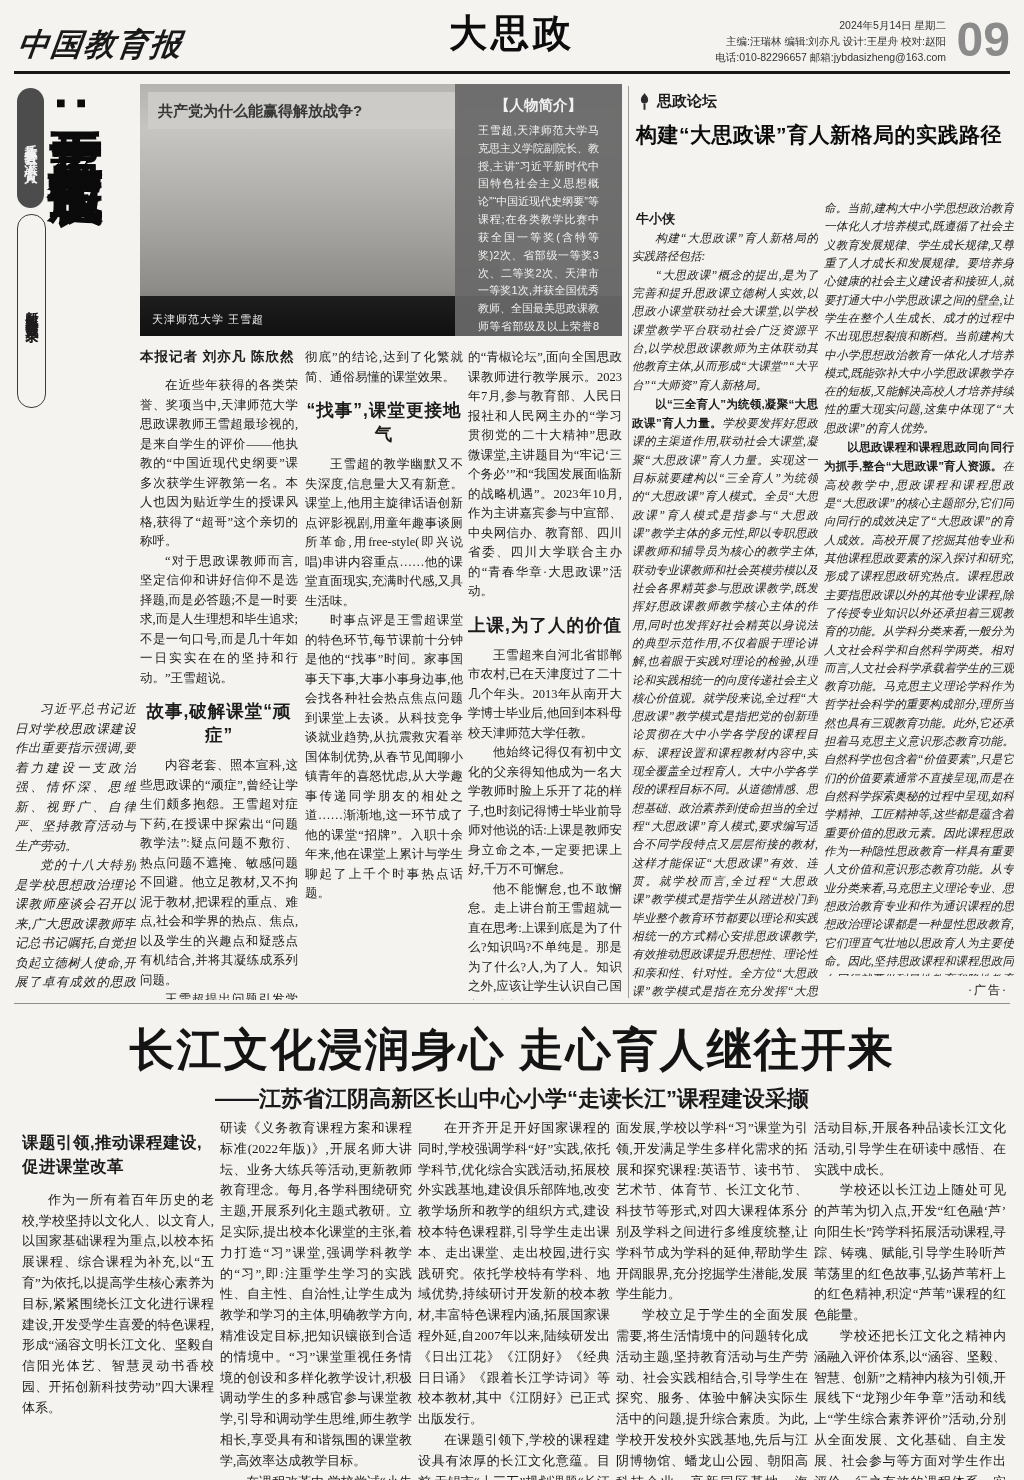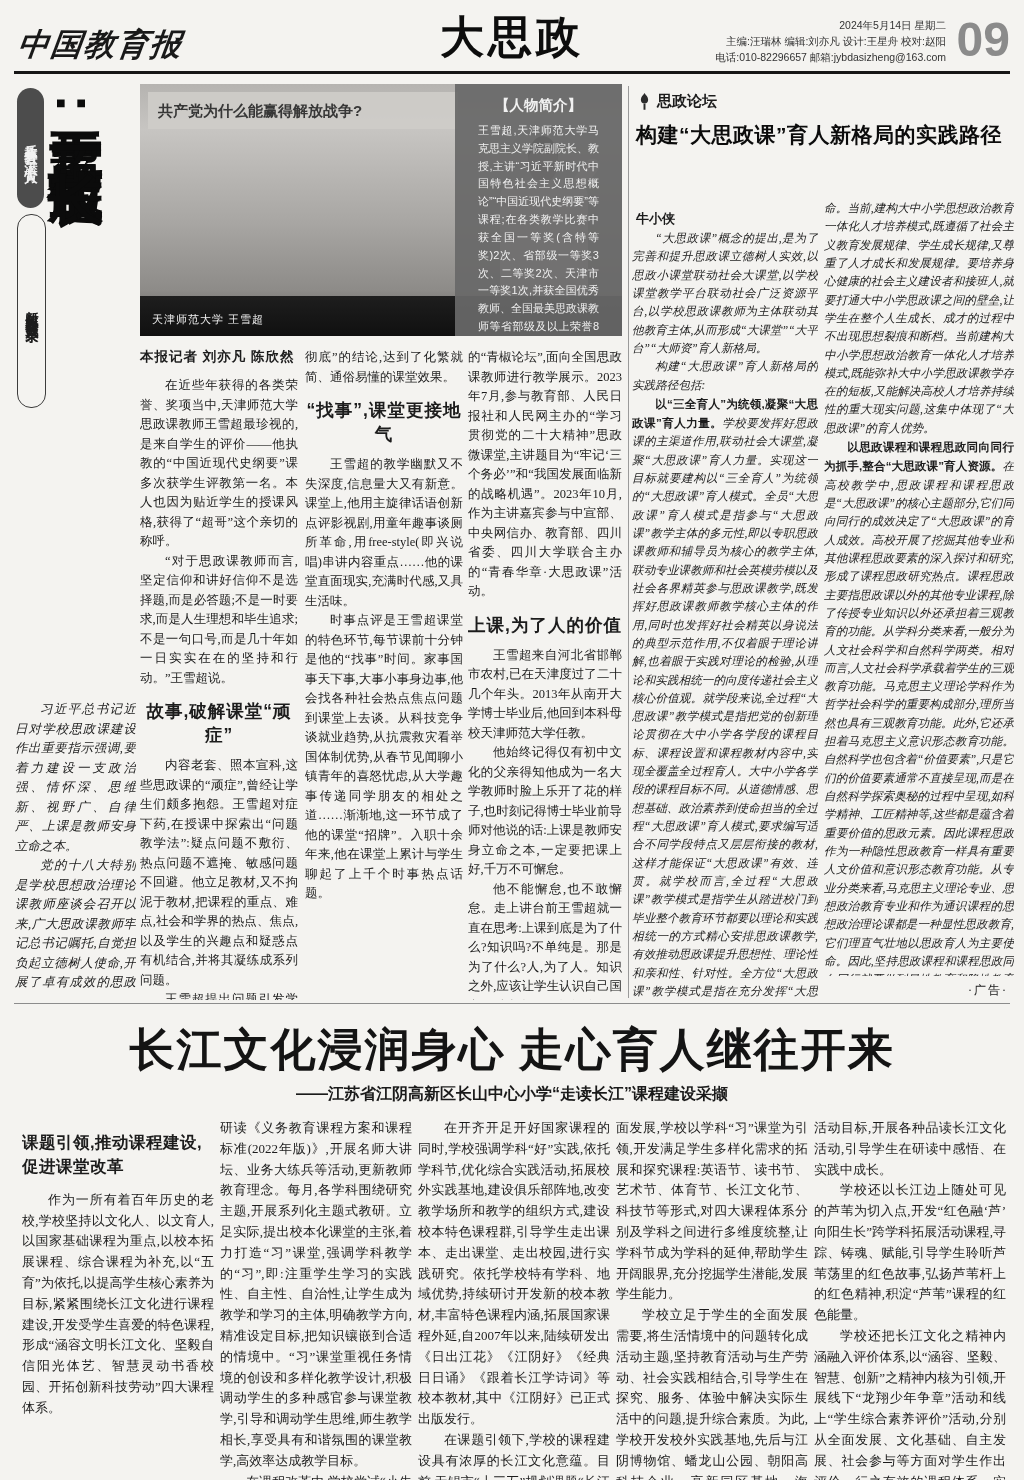--- a/index.html
+++ b/index.html
@@ -4,21 +4,21 @@
 <style>
   html,body{margin:0;padding:0;background:#dddbd6;}
   .page{position:relative;width:1024px;height:1480px;background:#f4f3f0;
         font-family:"Liberation Serif","DejaVu Serif",serif;color:#1c1c1c;overflow:hidden;}
   .abs{position:absolute;}
 
   
   .logo{font-family:"DejaVu Serif",serif;font-style:italic;font-weight:bold;
         font-size:31px;letter-spacing:2px;transform:skewX(-7deg);color:#191919;}
   .sec-title{font-family:"Liberation Sans","DejaVu Sans",sans-serif;font-weight:900;
-        font-size:44px;letter-spacing:4px;color:#0d0d0d;}
+        font-size:38px;letter-spacing:4px;color:#0d0d0d;}
   .mast-info{font-size:10.5px;line-height:1.5;text-align:right;color:#333;
         font-family:"Liberation Sans",sans-serif;}
   .page-no{font-family:"Liberation Sans",sans-serif;font-weight:700;font-size:48px;color:#8b8b8b;}
   .mast-rule{border-top:3px solid #161616;}
 
   
   .vert{writing-mode:vertical-rl;}
   .badge{background:#4c4c4c;color:#f2f2f2;border-radius:14px;
          font-family:"Liberation Sans",sans-serif;font-weight:700;font-size:13px;
          letter-spacing:3px;display:flex;align-items:center;justify-content:center;}
@@ -68,21 +68,21 @@
         font-size:21px;line-height:1.22;letter-spacing:.5px;color:#0c0c0c;}
   .forum-author{font-family:"Liberation Sans",sans-serif;font-weight:700;font-size:13px;}
   .forum{font-style:italic;}
   .forum p{margin:0;text-indent:2em;font-size:11.6px;line-height:1.58;text-align:justify;}
   .forum p b{font-style:normal;font-family:"Liberation Sans",sans-serif;font-weight:700;}
   .ad-label{font-size:12px;color:#222;letter-spacing:2px;}
 
   
   .bot-headline{font-family:"Liberation Serif","DejaVu Serif",serif;font-weight:900;
         font-size:45px;letter-spacing:2px;text-align:center;color:#141414;}
-  .bot-sub{font-family:"Liberation Sans",sans-serif;font-weight:700;font-size:16px;
+  .bot-sub{font-family:"Liberation Sans",sans-serif;font-weight:700;font-size:22px;
         text-align:center;color:#1a1a1a;}
   .bottom .colflow p{font-size:13px;line-height:1.6;}
   .bottom h3{font-family:"Liberation Sans",sans-serif;font-weight:800;font-size:16.5px;
         text-align:left;margin:13px 0 11px;line-height:1.45;letter-spacing:.5px;}
 </style>
 </head>
 <body>
 
 <div class="page">
 
@@ -93,21 +93,21 @@
     <div>主编:汪瑞林 编辑:刘亦凡 设计:王星舟 校对:赵阳</div>
     <div>电话:010-82296657 邮箱:jybdasizheng@163.com</div>
   </div>
   <div class="abs page-no" style="right:14px;top:12px;">09</div>
   <div class="abs mast-rule" style="left:14px;top:71px;width:996px;"></div>
 
   <div class="abs badge vert" style="left:17px;top:88px;width:27px;height:120px;">乐教善教 潜心育人</div>
   <div class="abs series-box vert" style="left:17px;top:214px;width:27px;height:192px;">新时代思政课教师风采录</div>
   <div class="abs big-headline vert" style="left:48px;top:88px;height:622px;">王雪超:与学生一起成长</div>
   <div class="abs editor-note colflow" style="left:15px;top:700px;width:121px;height:292px;">
-      <p>习近平总书记近日对学校思政课建设作出重要指示强调,要着力建设一支政治强、情怀深、思维新、视野广、自律严、上课是教师安身立命之本。</p>
+      <p>习近平总书记近日对学校思政课建设作出重要指示强调,要着力建设一支政治强、情怀深、思维新、视野广、自律严、坚持教育活动与生产劳动。</p>
       <p>党的十八大特别是学校思想政治理论课教师座谈会召开以来,广大思政课教师牢记总书记嘱托,自觉担负起立德树人使命,开展了卓有成效的思政课教学改革,为思政课发展环境和整体生态的全局性、根本性转变作出了巨大贡献。今天起,本刊将聚焦思政课教师中的优秀代表,展现他们的奋斗历程和卓越风采。</p>
     </div>
 
   <div class="abs photo" style="left:140px;top:84px;width:482px;height:252px;">
     <div class="abs slide" style="left:8px;top:8px;width:290px;">共产党为什么能赢得解放战争?</div>
     <div class="person-head" style="left:388px;top:52px;"></div>
     <div class="person-body" style="left:360px;top:96px;"></div>
     <div class="person-arm" style="left:432px;top:70px;"></div>
     <div class="plants"></div>
     <div class="photo-cap">天津师范大学 王雪超</div>
@@ -148,22 +148,22 @@
   <div class="abs forum-label" style="left:638px;top:92px;">
     <svg width="13" height="17" viewBox="0 0 10 14">
       <path d="M5 0C6.2 2 8 3 8 5.5A3 3 0 1 1 2 5.5C2 3 3.8 2 5 0Z" fill="#2b2b2b"></path>
       <rect x="4.2" y="8.6" width="1.6" height="5.2" fill="#2b2b2b"></rect>
     </svg>
     <span>思政论坛</span>
   </div>
   <div class="abs forum-headline" style="left:636px;top:122px;width:380px;">构建“大思政课”育人新格局的实践路径</div>
   <div class="abs forum-author" style="left:636px;top:210px;">牛小侠</div>
   <div class="abs colflow forum" style="left:632px;top:230px;width:186px;height:768px;">
+      <p>构建“大思政课”育人新格局的实践路径包括:</p>
       <p>“大思政课”概念的提出,是为了完善和提升思政课立德树人实效,以思政小课堂联动社会大课堂,以学校课堂教学平台联动社会广泛资源平台,以学校思政课教师为主体联动其他教育主体,从而形成“大课堂”“大平台”“大师资”育人新格局。</p>
-      <p>构建“大思政课”育人新格局的实践路径包括:</p>
       <p><b>以“三全育人”为统领,凝聚“大思政课”育人力量。</b>学校要发挥好思政课的主渠道作用,联动社会大课堂,凝聚“大思政课”育人力量。实现这一目标就要建构以“三全育人”为统领的“大思政课”育人模式。全员“大思政课”育人模式是指参与“大思政课”教学主体的多元性,即以专职思政课教师和辅导员为核心的教学主体,联动专业课教师和社会英模劳模以及社会各界精英参与思政课教学,既发挥好思政课教师教学核心主体的作用,同时也发挥好社会精英以身说法的典型示范作用,不仅着眼于理论讲解,也着眼于实践对理论的检验,从理论和实践相统一的向度传递社会主义核心价值观。就学段来说,全过程“大思政课”教学模式是指把党的创新理论贯彻在大中小学各学段的课程目标、课程设置和课程教材内容中,实现全覆盖全过程育人。大中小学各学段的课程目标不同。从道德情感、思想基础、政治素养到使命担当的全过程“大思政课”育人模式,要求编写适合不同学段特点又层层衔接的教材,这样才能保证“大思政课”有效、连贯。就学校而言,全过程“大思政课”教学模式是指学生从踏进校门到毕业整个教育环节都要以理论和实践相统一的方式精心安排思政课教学,有效推动思政课提升思想性、理论性和亲和性、针对性。全方位“大思政课”教学模式是指在充分发挥“大思政课”多元教学主体积极性和创造性、贯彻全过程教学理念的同时,坚持思政小课堂和社会大课堂、线上和线下教学、理论和实践教学相结合的教学模式。课堂是思政教育的主阵地,但思政课不应仅停留在课堂上,在社会生活中也要常讲思政课,英雄模范和大师不仅要进思政课堂,也应在社会生活中以身示范,传递思政教育内涵。</p>
     </div>
   <div class="abs colflow forum" style="left:824px;top:200px;width:190px;height:776px;">
       <p class="cont">命。当前,建构大中小学思想政治教育一体化人才培养模式,既遵循了社会主义教育发展规律、学生成长规律,又尊重了人才成长和发展规律。要培养身心健康的社会主义建设者和接班人,就要打通大中小学思政课之间的壁垒,让学生在整个人生成长、成才的过程中不出现思想裂痕和断档。当前建构大中小学思想政治教育一体化人才培养模式,既能弥补大中小学思政课教学存在的短板,又能解决高校人才培养持续性的重大现实问题,这集中体现了“大思政课”的育人优势。</p>
       <p><b>以思政课程和课程思政同向同行为抓手,整合“大思政课”育人资源。</b>在高校教学中,思政课程和课程思政是“大思政课”的核心主题部分,它们同向同行的成效决定了“大思政课”的育人成效。高校开展了挖掘其他专业和其他课程思政要素的深入探讨和研究,形成了课程思政研究热点。课程思政主要指思政课以外的其他专业课程,除了传授专业知识以外还承担着三观教育的功能。从学科分类来看,一般分为人文社会科学和自然科学两类。相对而言,人文社会科学承载着学生的三观教育功能。马克思主义理论学科作为哲学社会科学的重要构成部分,理所当然也具有三观教育功能。此外,它还承担着马克思主义意识形态教育功能。自然科学也包含着“价值要素”,只是它们的价值要素通常不直接呈现,而是在自然科学探索奥秘的过程中呈现,如科学精神、工匠精神等,这些都是蕴含着重要价值的思政元素。因此课程思政作为一种隐性思政教育一样具有重要人文价值和意识形态教育功能。从专业分类来看,马克思主义理论专业、思想政治教育专业和作为通识课程的思想政治理论课都是一种显性思政教育,它们理直气壮地以思政育人为主要使命。因此,坚持思政课程和课程思政同向同行就要做到显性教育和隐性教育相统一,以二者同向同行为抓手,整合“大思政课”育人新格局的优质资源。</p>
     </div>
   <div class="abs ad-label" style="right:16px;top:982px;">·广告·</div>
 
   <div class="abs hrule" style="left:14px;top:1003px;width:996px;"></div>
   <div class="bottom">

